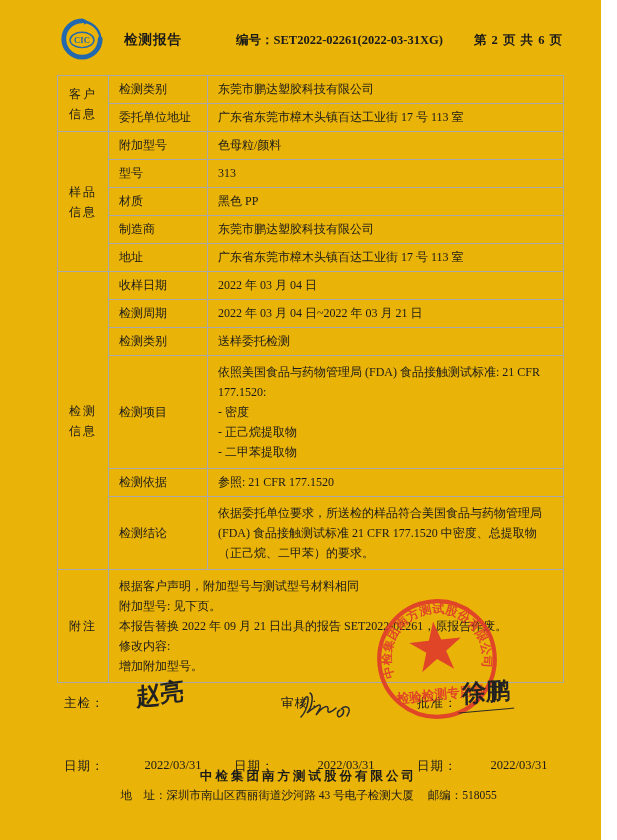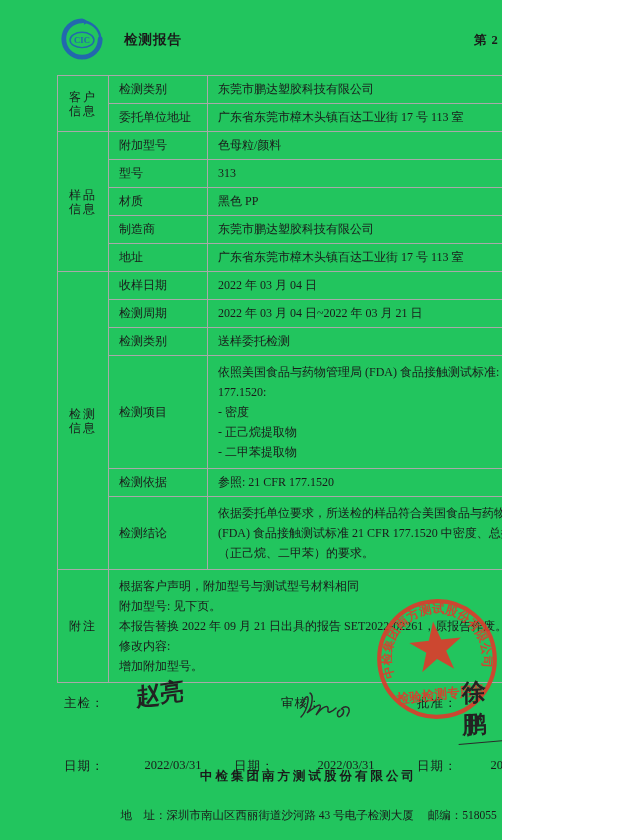--- a/index.html
+++ b/index.html
@@ -1,75 +1,76 @@
 <!DOCTYPE html>
 <html><head>
 <meta charset="utf-8">
 <style>
   * { margin:0; padding:0; box-sizing:border-box; }
   html,body { background:#ffffff; }
   .page {
-    position:relative; width:502px; height:840px; background:#22c55e;
+    position:relative; width:601px; height:840px; background:#eab308;
     font-family:"Liberation Serif","DejaVu Serif",serif;
     color:#1a1a1a; overflow:hidden;
   }
   .abs { position:absolute; }
 
   
   .header { position:absolute; top:16px; left:57px; width:506px; height:48px; }
   .logo { position:absolute; left:2px; top:0; width:46px; height:46px; }
   .hd-title { position:absolute; left:67px; top:15px; font-size:13.5px; font-weight:bold; letter-spacing:1px; }
   .hd-no { position:absolute; left:179px; top:16px; font-size:12.5px; font-weight:bold; }
   .hd-page { position:absolute; right:0; top:16px; font-size:12.5px; font-weight:bold; letter-spacing:1px; }
 
   
   .report-table {
     position:absolute; top:75px; left:57px; width:506px;
     border-collapse:collapse; table-layout:fixed;
     font-size:12px; line-height:17px;
   }
   .report-table td { border:1px solid #a9a9a9; vertical-align:middle; }
-  td.sec { text-align:center; letter-spacing:2px; line-height:14px; white-space:pre-line; padding:4px 2px; }
+  td.sec { text-align:center; letter-spacing:2px; line-height:20px; white-space:pre-line; padding:4px 2px; }
   td.fld { padding:5px 10px; height:27px; }
   td.val { padding:5px 10px; height:27px; }
   td.ml  { white-space:pre-line; line-height:20px; padding:6px 10px; }
 
   
   .role { font-size:12.5px; letter-spacing:1px; z-index:4; }
   .sigtext { font-size:24px; color:#222; transform:rotate(-8deg) skewX(-6deg); z-index:6; font-weight:bold; }
   .sig-approver { transform:rotate(-5deg) skewX(-4deg); border-bottom:1.5px solid #2a2a2a; padding:0 4px 2px 4px; }
   .datelabel { font-size:12.5px; letter-spacing:1px; }
   .dateval { font-size:12.5px; width:72px; text-align:center; }
 
   
   .stamp { position:absolute; left:374px; top:596px; width:126px; height:126px;
            transform:rotate(-6deg); opacity:0.9; z-index:5; pointer-events:none; }
 
   
   .f-line { position:absolute; left:0; width:617px; text-align:center; }
   .f-company { top:768px; font-size:12.5px; font-weight:bold; letter-spacing:3px; }
-  .f-addr { top:788px; font-size:11.5px;margin-top:20px; }
+  .f-addr { top:788px; font-size:11.5px; }
   .f-web { top:805px; font-size:11.5px; }
   .link { color:#0000cc; text-decoration:underline; font-family:"Liberation Mono","DejaVu Sans Mono",monospace; font-size:11px; }
   .gap { display:inline-block; width:14px; }
 </style>
 </head>
 <body>
 
 <div class="page">
 
   <div class="header">
     <svg class="logo" viewBox="0 0 48 48">
       <path d="M24 5 a19 19 0 1 0 19 19" fill="none" stroke="#2268ae" stroke-width="5" stroke-linecap="round"></path>
       <path d="M43 22 a19 19 0 0 0 -17 -16" fill="none" stroke="#2268ae" stroke-width="2.5" stroke-linecap="round"></path>
       <path d="M26 3 l5 3 -5 3 z" fill="#2268ae"></path>
       <ellipse cx="24" cy="25" rx="12.5" ry="8" fill="none" stroke="#2268ae" stroke-width="1.5"></ellipse>
       <text x="24" y="28.5" text-anchor="middle" font-size="9" font-weight="bold" fill="#2268ae">CIC</text>
     </svg>
     <div class="hd-title">检测报告</div>
+    <div class="hd-no"><span>编号：</span><span>SET2022-02261(2022-03-31XG)</span></div>
     <div class="hd-page">第 2 页 共 6 页</div>
   </div>
 
   <table class="report-table">
     <colgroup>
         <col style="width:51px">
         <col style="width:99px">
         <col style="width:356px">
       </colgroup>
     <tbody>

